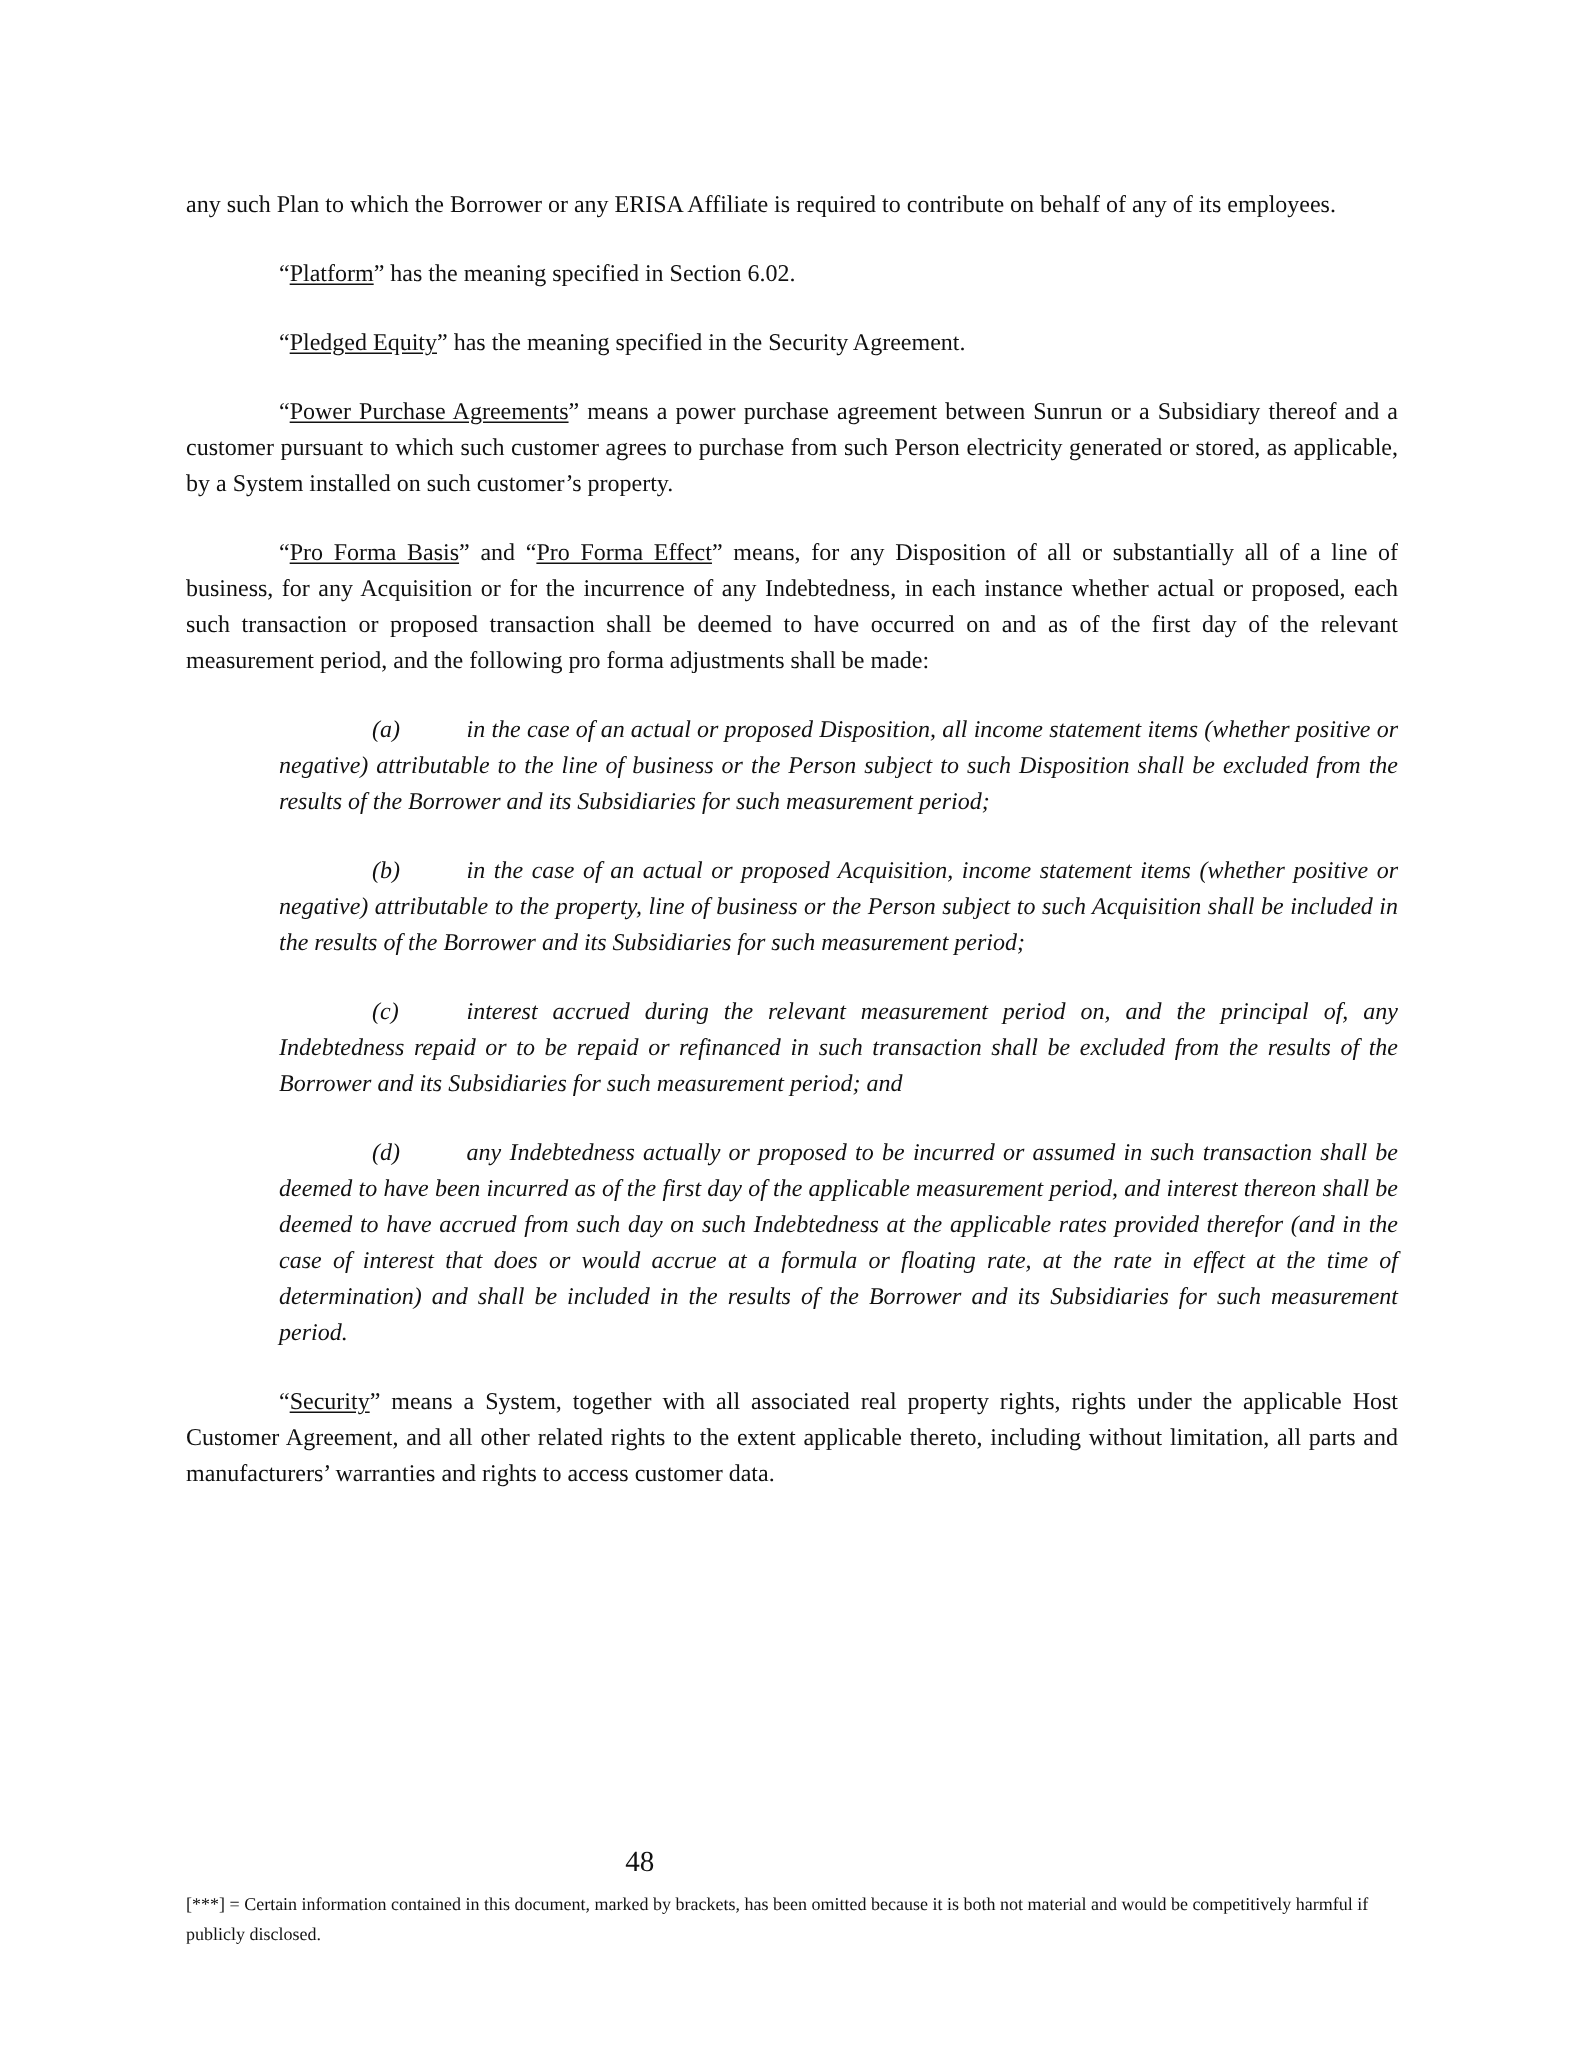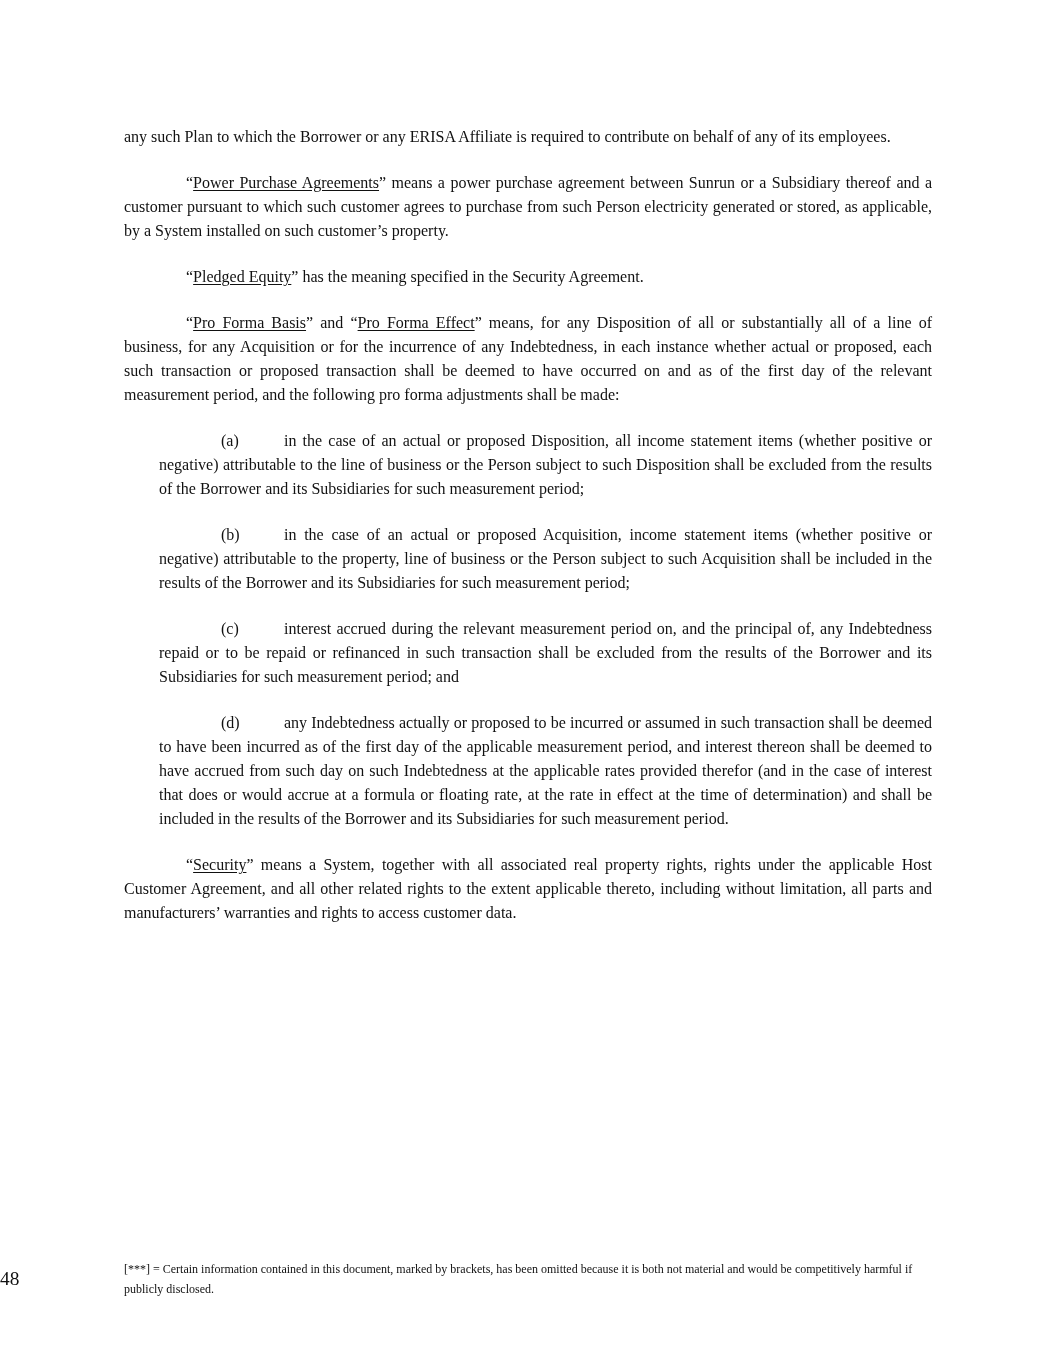--- a/index.html
+++ b/index.html
@@ -7,43 +7,44 @@
       width: 1055px; height: 1365px; position: relative; overflow: hidden;
       font-family: "Liberation Serif", "DejaVu Serif", serif;
       color: #111111;
     }
     .page {
       position: absolute; left: 124px; top: 125px; width: 808px;
       font-size: 16px; line-height: 24px;
     }
     p { margin: 0 0 22px 0; text-align: justify; }
     .indent { text-indent: 62px; }
-    .sub { margin-left: 35px; text-indent: 62px; }
+    .sub { margin-left: 62px; text-indent: 62px; font-style: italic; }
     .sub .lbl { display: inline-block; width: 63px; text-indent: 0; }
     .u { text-decoration: underline; text-underline-offset: 2px; }
     .pagenum {
-      position: absolute; left: 0; width: 853px; top: 1267px;
-      text-align: left; font-size: 19.4px; line-height: 24px;
+      position: absolute; left: 0; width: 853px; top: 1230px;
+      text-align: center; font-size: 19.4px; line-height: 24px;
     }
     .footnote {
       position: absolute; left: 124px; top: 1259px; width: 808px;
       font-size: 12px; line-height: 20px;
     }
   </style>
 </head>
 <body>
 
 <div class="page">
 
   <p>any such Plan to which the Borrower or any ERISA Affiliate is required to contribute on behalf of any of its employees.</p>
 
+  <p class="indent"><span>“</span><span class="u">Platform</span><span>” has the meaning specified in Section 6.02.</span></p>
+
+  <p class="indent"><span>“</span><span class="u">Pledged Equity</span><span>” has the meaning specified in the Security Agreement.</span></p>
 
   <p class="indent"><span>“</span><span class="u">Power Purchase Agreements</span><span>” means a power purchase agreement between Sunrun or a Subsidiary thereof and a customer pursuant to which such customer agrees to purchase from such Person electricity generated or stored, as applicable, by a System installed on such customer’s property.</span></p>
-
-  <p class="indent"><span>“</span><span class="u">Pledged Equity</span><span>” has the meaning specified in the Security Agreement.</span></p>
 
 
   <p class="indent"><span>“</span><span class="u">Pro Forma Basis</span><span>” and “</span><span class="u">Pro Forma Effect</span><span>” means, for any Disposition of all or substantially all of a line of business, for any Acquisition or for the incurrence of any Indebtedness, in each instance whether actual or proposed, each such transaction or proposed transaction shall be deemed to have occurred on and as of the first day of the relevant measurement period, and the following pro forma adjustments shall be made:</span></p>
 
   <p class="sub"><span class="lbl">(a)</span><span>in the case of an actual or proposed Disposition, all income statement items (whether positive or negative) attributable to the line of business or the Person subject to such Disposition shall be excluded from the results of the Borrower and its Subsidiaries for such measurement period;</span></p>
 
   <p class="sub"><span class="lbl">(b)</span><span>in the case of an actual or proposed Acquisition, income statement items (whether positive or negative) attributable to the property, line of business or the Person subject to such Acquisition shall be included in the results of the Borrower and its Subsidiaries for such measurement period;</span></p>
 
   <p class="sub"><span class="lbl">(c)</span><span>interest accrued during the relevant measurement period on, and the principal of, any Indebtedness repaid or to be repaid or refinanced in such transaction shall be excluded from the results of the Borrower and its Subsidiaries for such measurement period; and</span></p>
 

